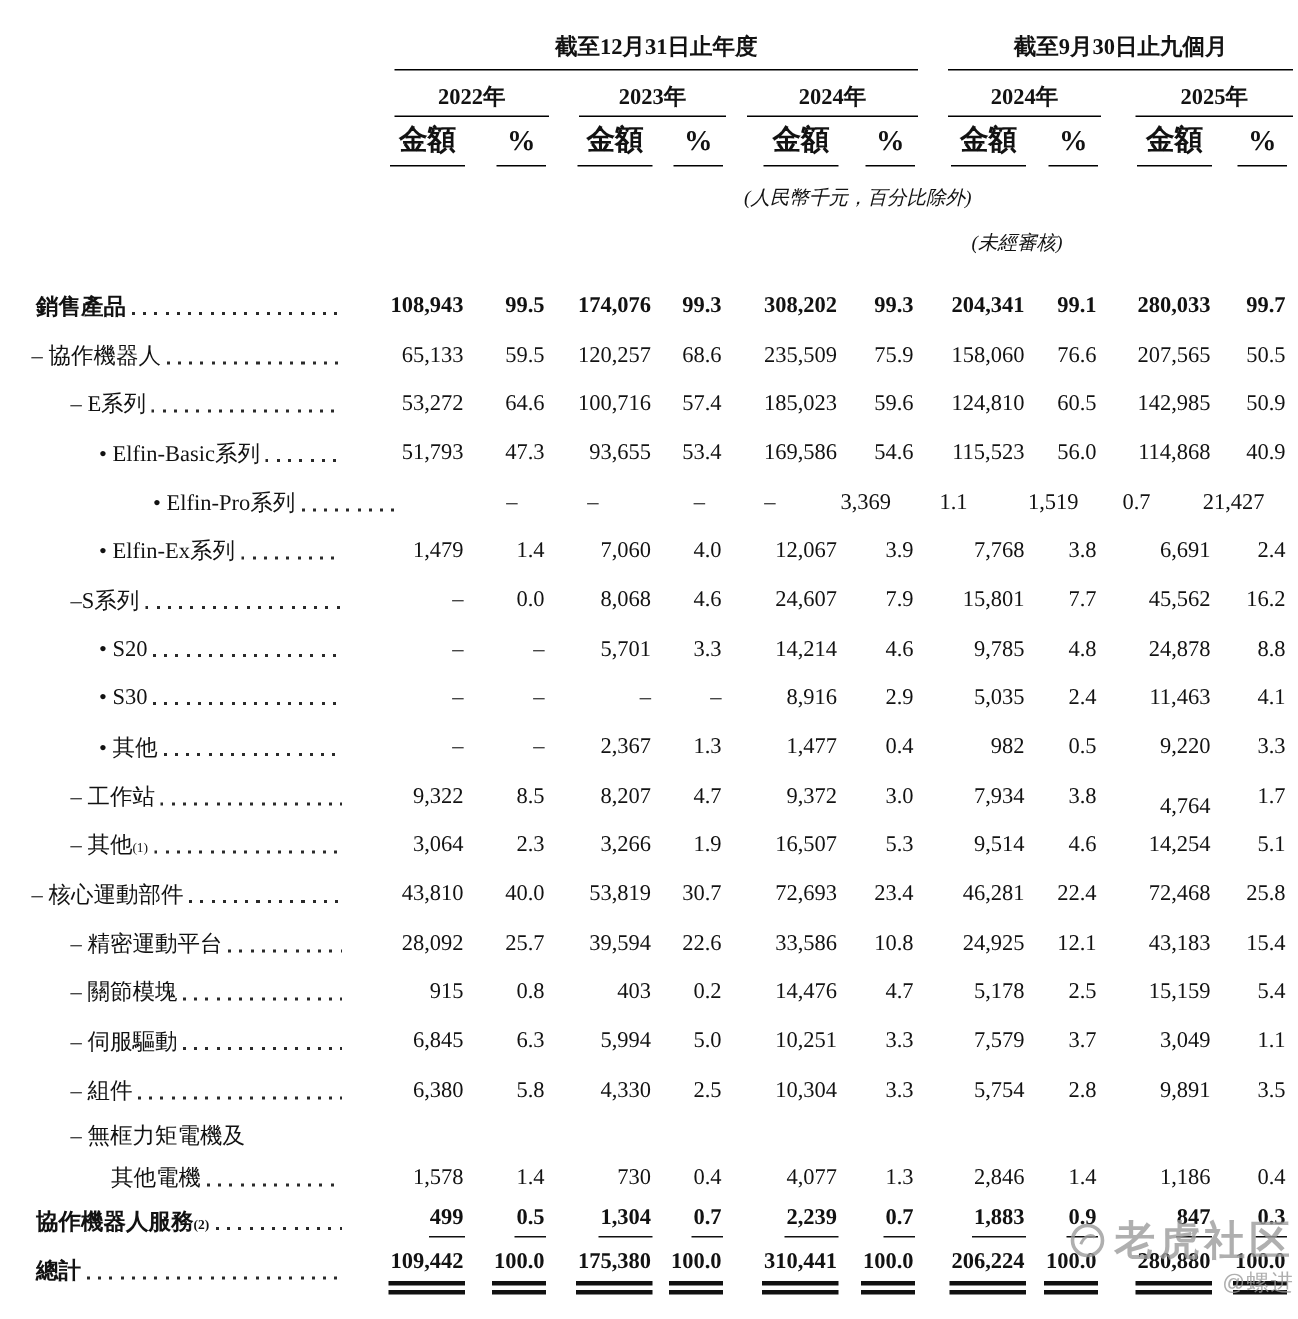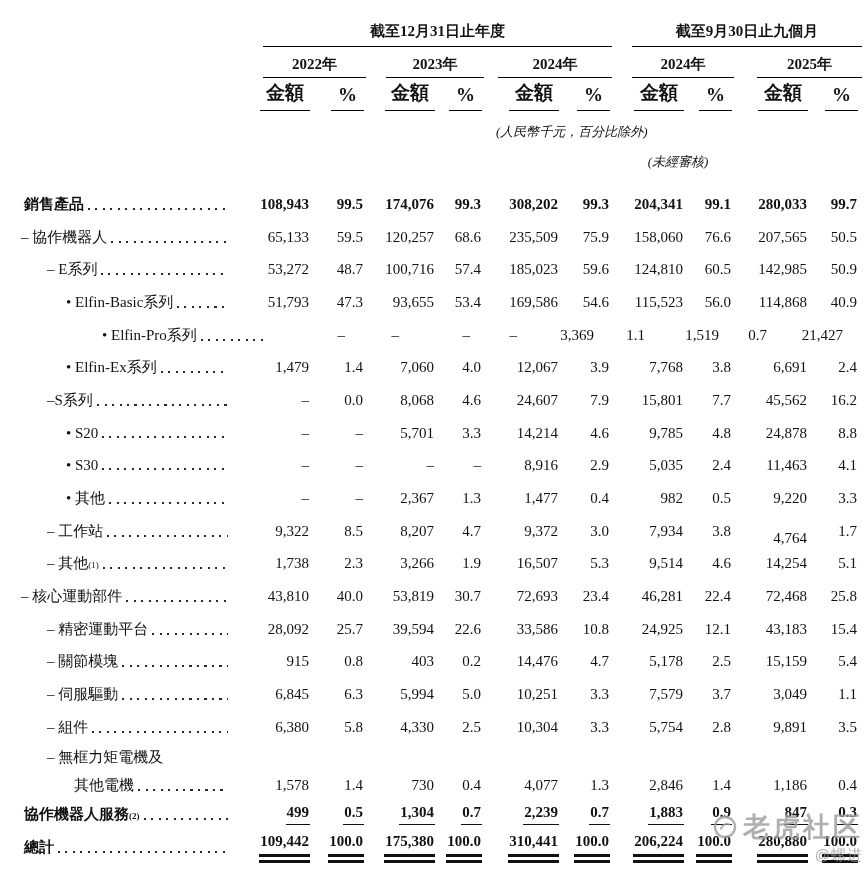--- a/index.html
+++ b/index.html
@@ -124,21 +124,21 @@
       <div class="num" style="grid-column: 9;"><span class="inner">76.6</span></div>
       <div class="num" style="grid-column: 10;"><span class="inner">207,565</span></div>
       <div class="num" style="grid-column: 11;"><span class="inner">50.5</span></div>
     </div>
     <div class="grid trow lvl2" style="height: 32.7px;">
       <div class="lab">
         <span>– E系列</span>
         <div class="leader"></div>
       </div>
       <div class="num" style="grid-column: 2;"><span class="inner">53,272</span></div>
-      <div class="num" style="grid-column: 3;"><span class="inner">48.7</span></div>
+      <div class="num" style="grid-column: 3;"><span class="inner">64.6</span></div>
       <div class="num" style="grid-column: 4;"><span class="inner">100,716</span></div>
       <div class="num" style="grid-column: 5;"><span class="inner">57.4</span></div>
       <div class="num" style="grid-column: 6;"><span class="inner">185,023</span></div>
       <div class="num" style="grid-column: 7;"><span class="inner">59.6</span></div>
       <div class="num" style="grid-column: 8;"><span class="inner">124,810</span></div>
       <div class="num" style="grid-column: 9;"><span class="inner">60.5</span></div>
       <div class="num" style="grid-column: 10;"><span class="inner">142,985</span></div>
       <div class="num" style="grid-column: 11;"><span class="inner">50.9</span></div>
     </div>
     <div class="grid trow lvl3" style="height: 32.7px;">
@@ -268,21 +268,21 @@
       <div class="num" style="grid-column: 9;"><span class="inner">3.8</span></div>
       <div class="num" style="grid-column: 10; margin-top: 15px;"><span class="inner">4,764</span></div>
       <div class="num" style="grid-column: 11;"><span class="inner">1.7</span></div>
     </div>
     <div class="grid trow lvl2" style="height: 32.7px;">
       <div class="lab">
         <span>– 其他</span>
         <sup>(1)</sup>
         <div class="leader"></div>
       </div>
-      <div class="num" style="grid-column: 2;"><span class="inner">1,738</span></div>
+      <div class="num" style="grid-column: 2;"><span class="inner">3,064</span></div>
       <div class="num" style="grid-column: 3;"><span class="inner">2.3</span></div>
       <div class="num" style="grid-column: 4;"><span class="inner">3,266</span></div>
       <div class="num" style="grid-column: 5;"><span class="inner">1.9</span></div>
       <div class="num" style="grid-column: 6;"><span class="inner">16,507</span></div>
       <div class="num" style="grid-column: 7;"><span class="inner">5.3</span></div>
       <div class="num" style="grid-column: 8;"><span class="inner">9,514</span></div>
       <div class="num" style="grid-column: 9;"><span class="inner">4.6</span></div>
       <div class="num" style="grid-column: 10;"><span class="inner">14,254</span></div>
       <div class="num" style="grid-column: 11;"><span class="inner">5.1</span></div>
     </div>

